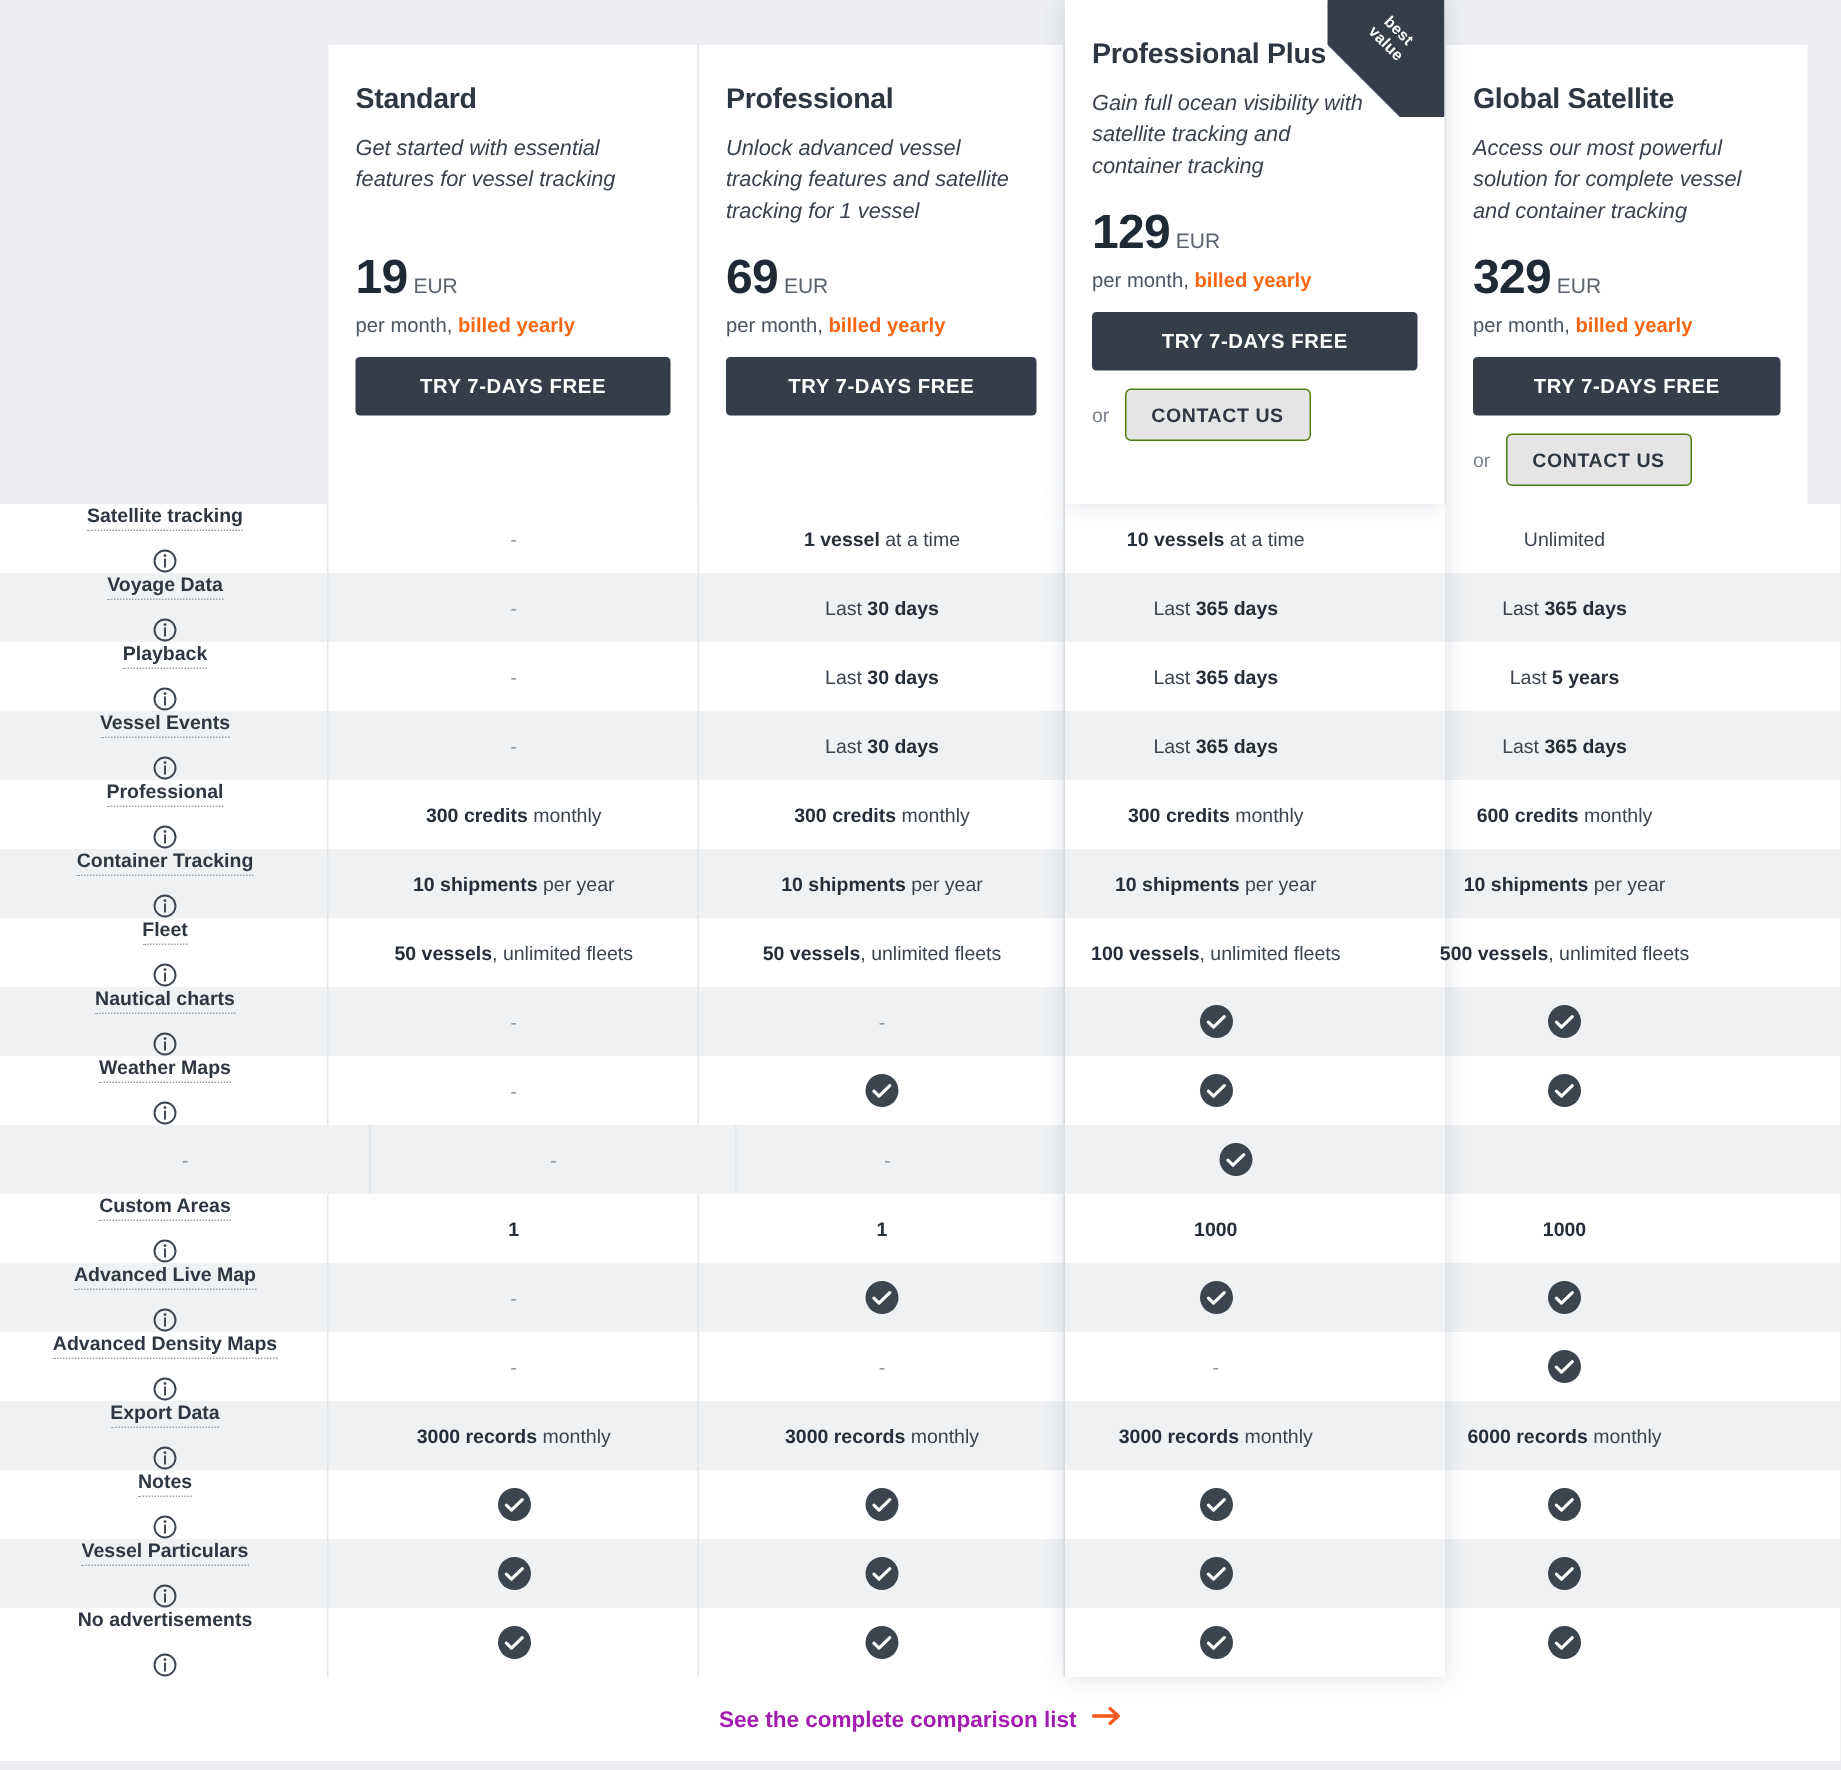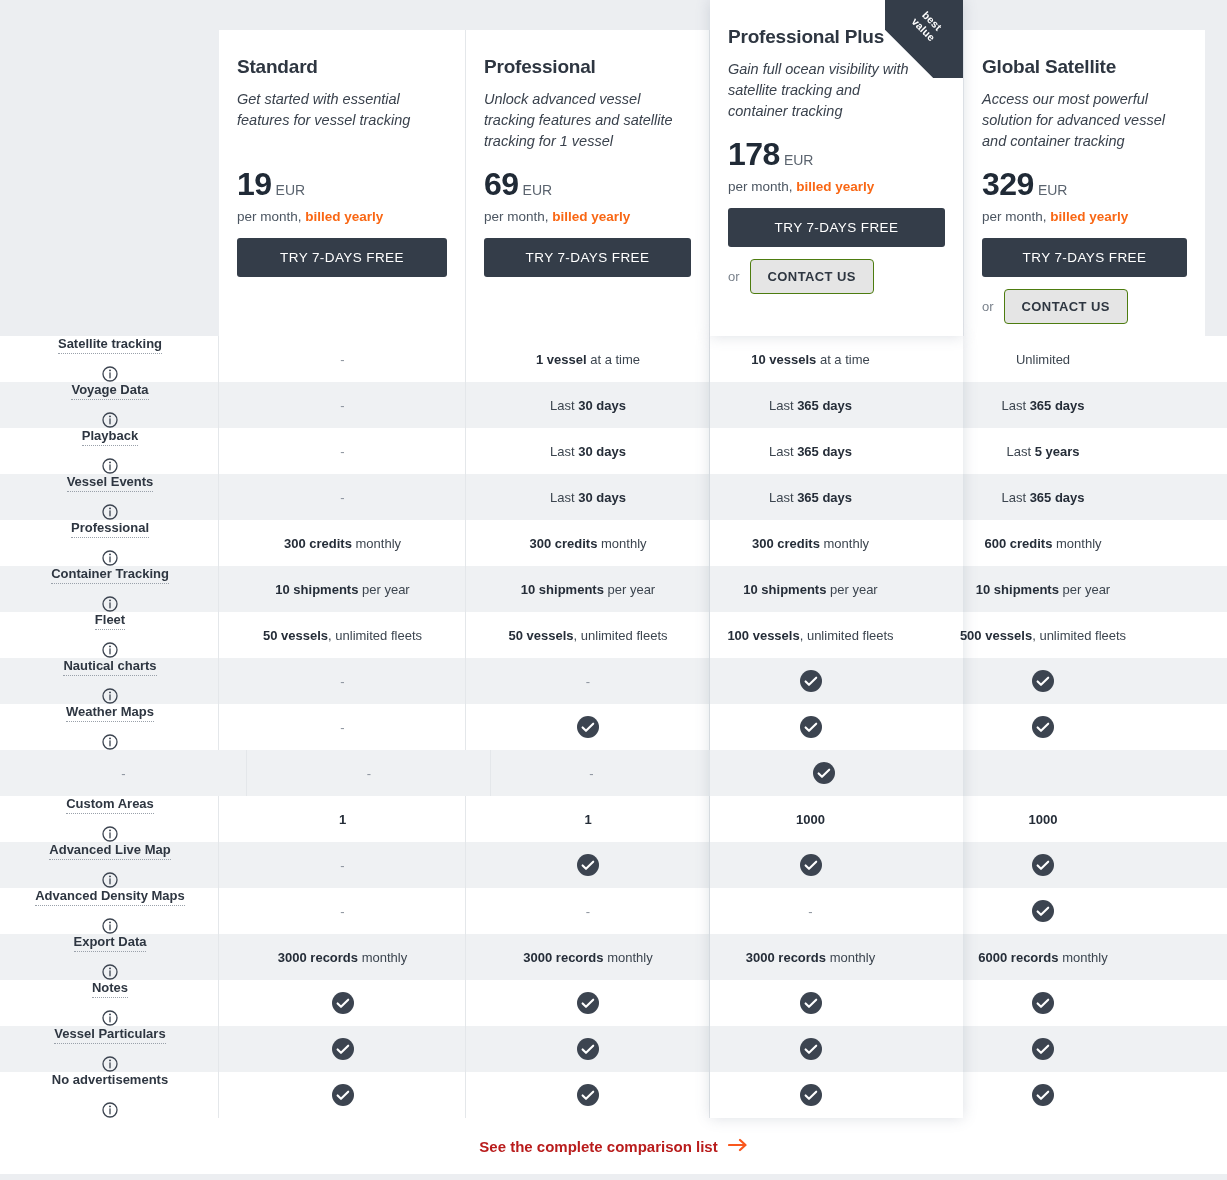--- a/index.html
+++ b/index.html
@@ -90,21 +90,21 @@
   .price-note b { color: #f96714; font-weight: bold; }
 
   .btn-try {
     display: block;
     width: 100%;
     margin-top: 14px;
     padding: 12px 0;
     background: #343d49;
     color: #ffffff;
     font-size: 13.5px;
-    font-weight: normal;
+    font-weight: bold;
     letter-spacing: 0.4px;
     text-align: center;
     border: none;
     border-radius: 3px;
     cursor: pointer;
     font-family: "Liberation Sans", sans-serif;
   }
 
   .contact-row {
     margin-top: 12px;
@@ -247,21 +247,21 @@
     width: 1227px; height: 56px;
     background: #ffffff;
     display: flex;
     align-items: center;
     justify-content: center;
   }
   .footer-link {
     display: inline-flex;
     align-items: center;
     gap: 10px;
-    color: #b91c1c;
+    color: #a21caf;
     font-size: 15px;
     font-weight: bold;
     text-decoration: none;
     cursor: pointer;
   }
   .footer-bottom {
     position: absolute;
     top: 1174px; left: 0;
     width: 1227px; height: 6px;
     background: #eceef1;
@@ -297,33 +297,33 @@
         <div class="ribbon">
         <div class="ribbon-tri"></div>
         <div class="ribbon-text">
           <div>best</div>
           <div>value</div>
         </div>
       </div>
         <div class="plan-name">Professional Plus</div>
      <div class="plan-desc">Gain full ocean visibility with satellite tracking and container tracking</div>
      <div class="price-row">
-       <span class="price-amount">178</span>
+       <span class="price-amount">129</span>
        <span class="price-cur">EUR</span>
      </div>
      <div class="price-note">per month, <b>billed yearly</b></div>
      <button class="btn-try">TRY 7-DAYS FREE</button>
         <div class="contact-row">
         <span class="or-text">or</span>
         <button class="btn-contact">CONTACT US</button>
       </div>
       </div>
       <div class="card global">
         <div class="plan-name">Global Satellite</div>
-     <div class="plan-desc">Access our most powerful solution for advanced vessel and container tracking</div>
+     <div class="plan-desc">Access our most powerful solution for complete vessel and container tracking</div>
      <div class="price-row">
        <span class="price-amount">329</span>
        <span class="price-cur">EUR</span>
      </div>
      <div class="price-note">per month, <b>billed yearly</b></div>
      <button class="btn-try">TRY 7-DAYS FREE</button>
         <div class="contact-row">
         <span class="or-text">or</span>
         <button class="btn-contact">CONTACT US</button>
       </div>

